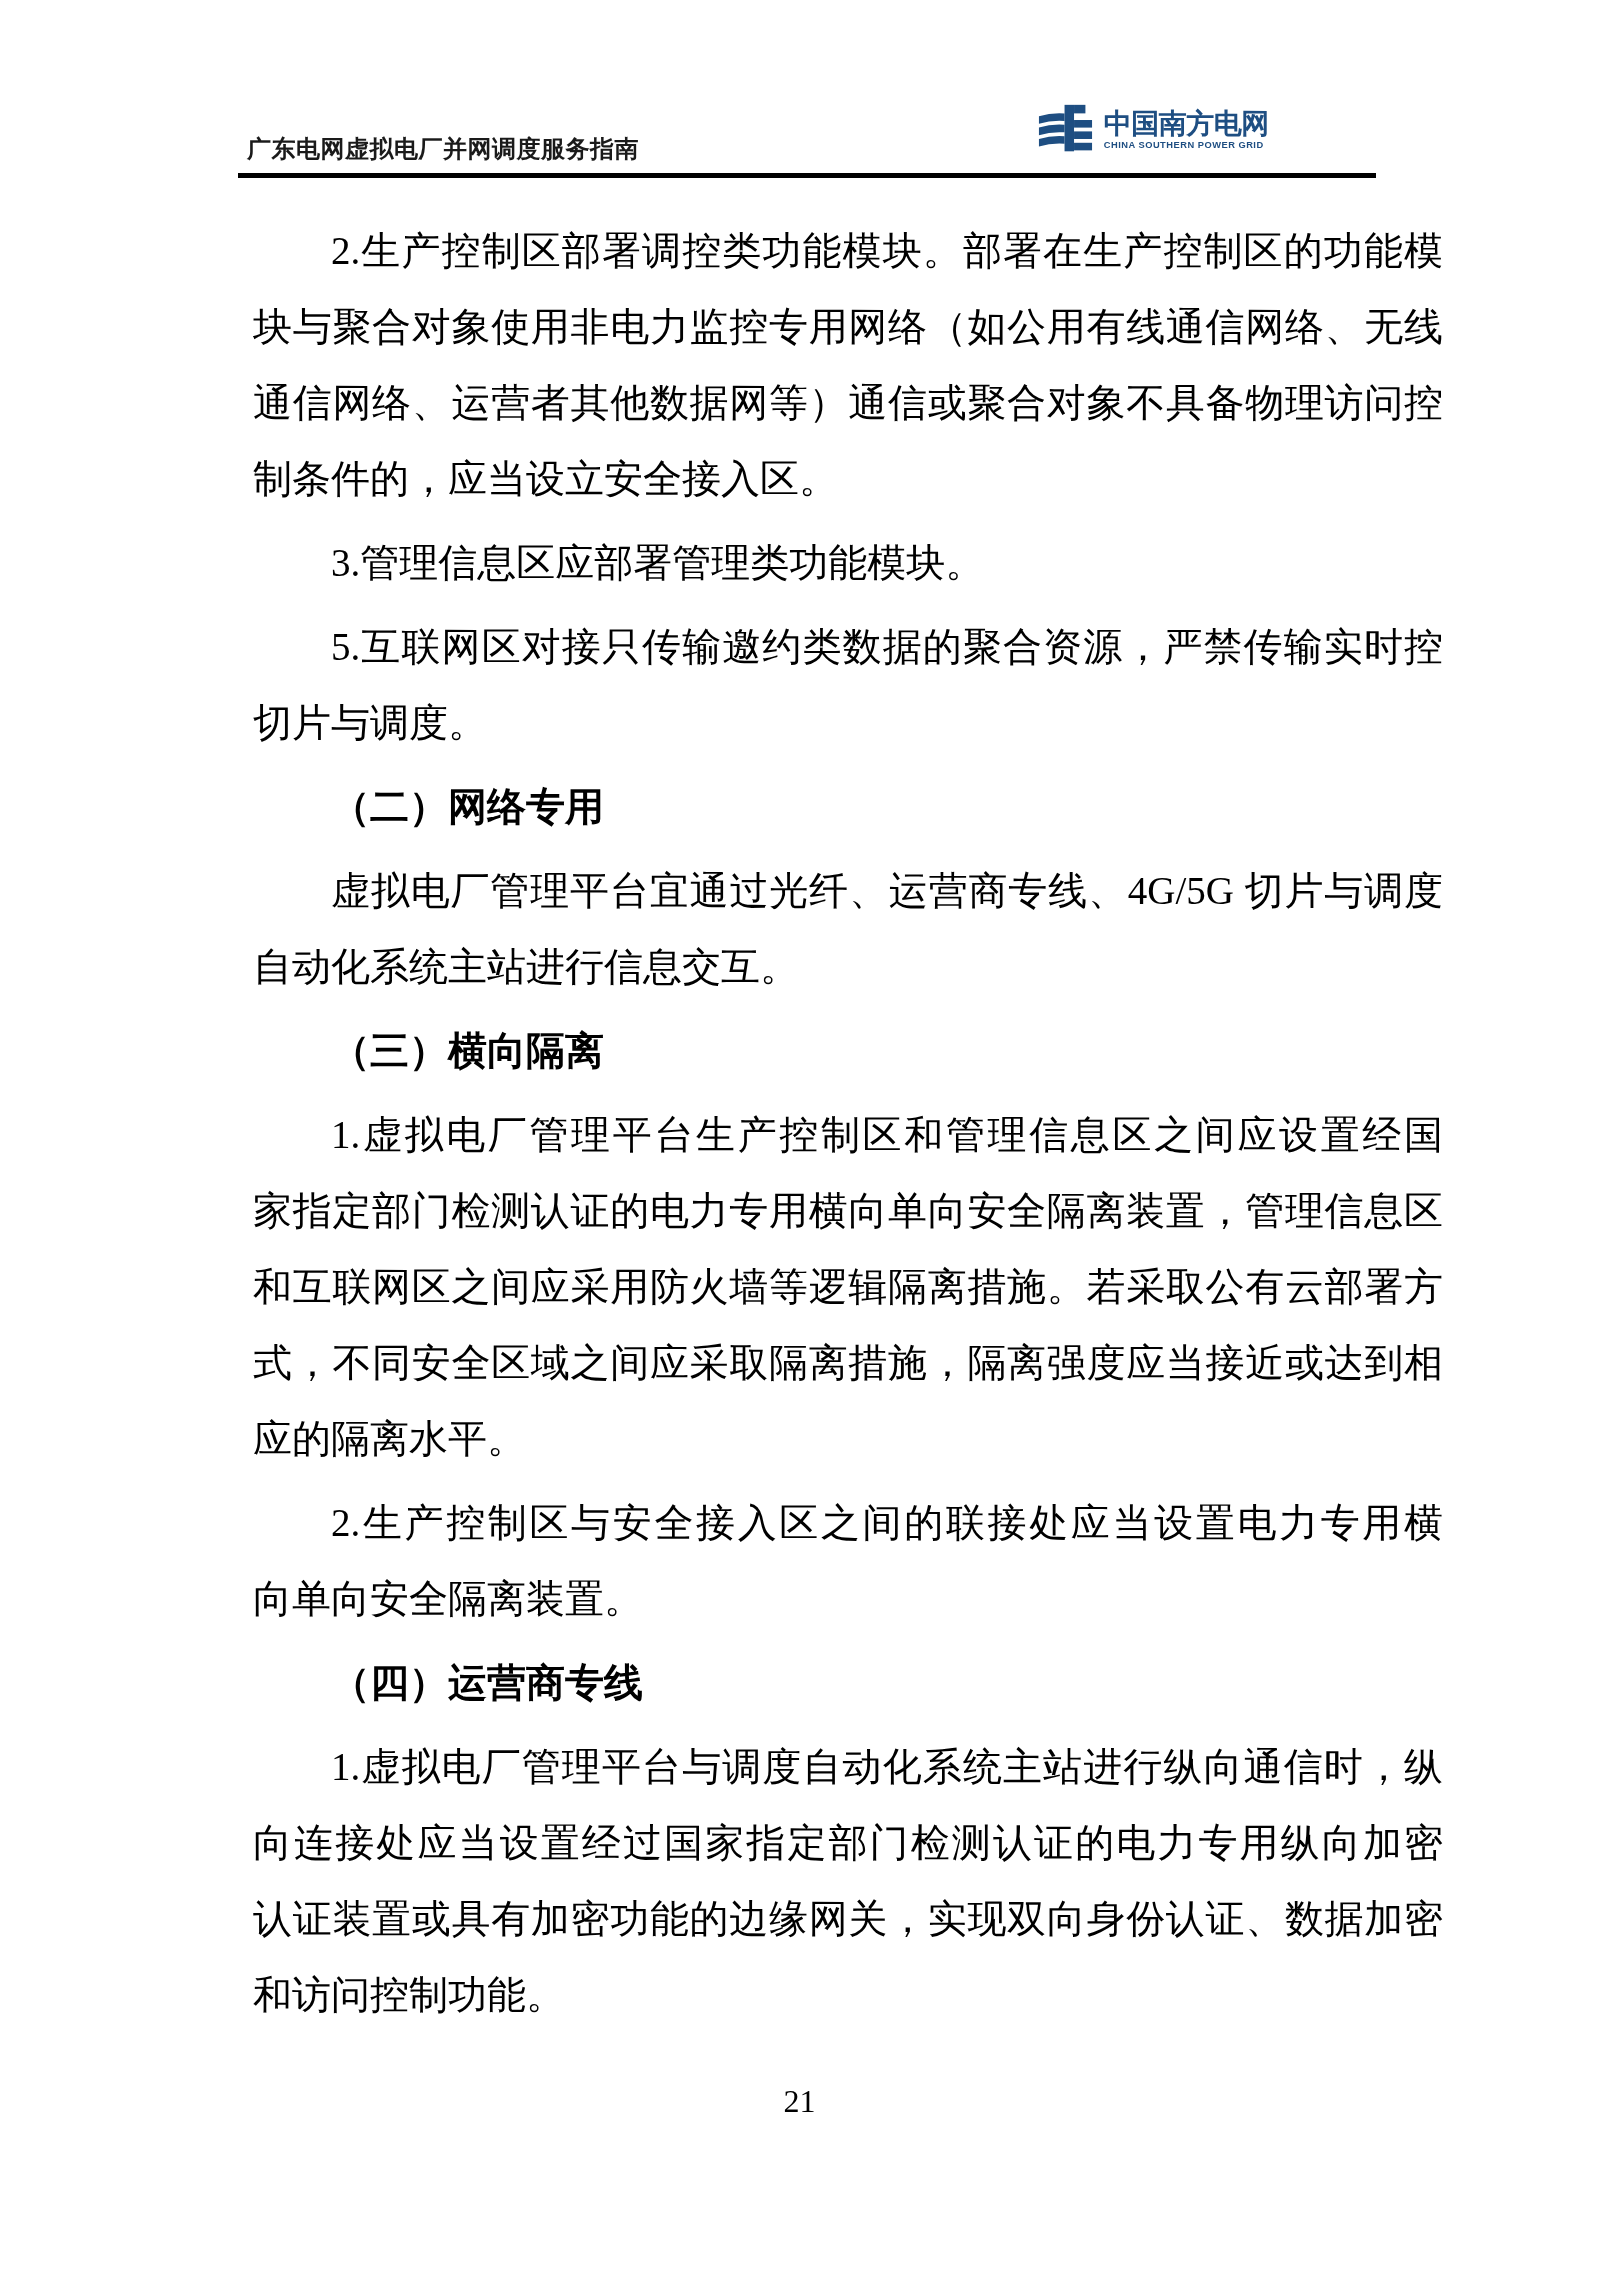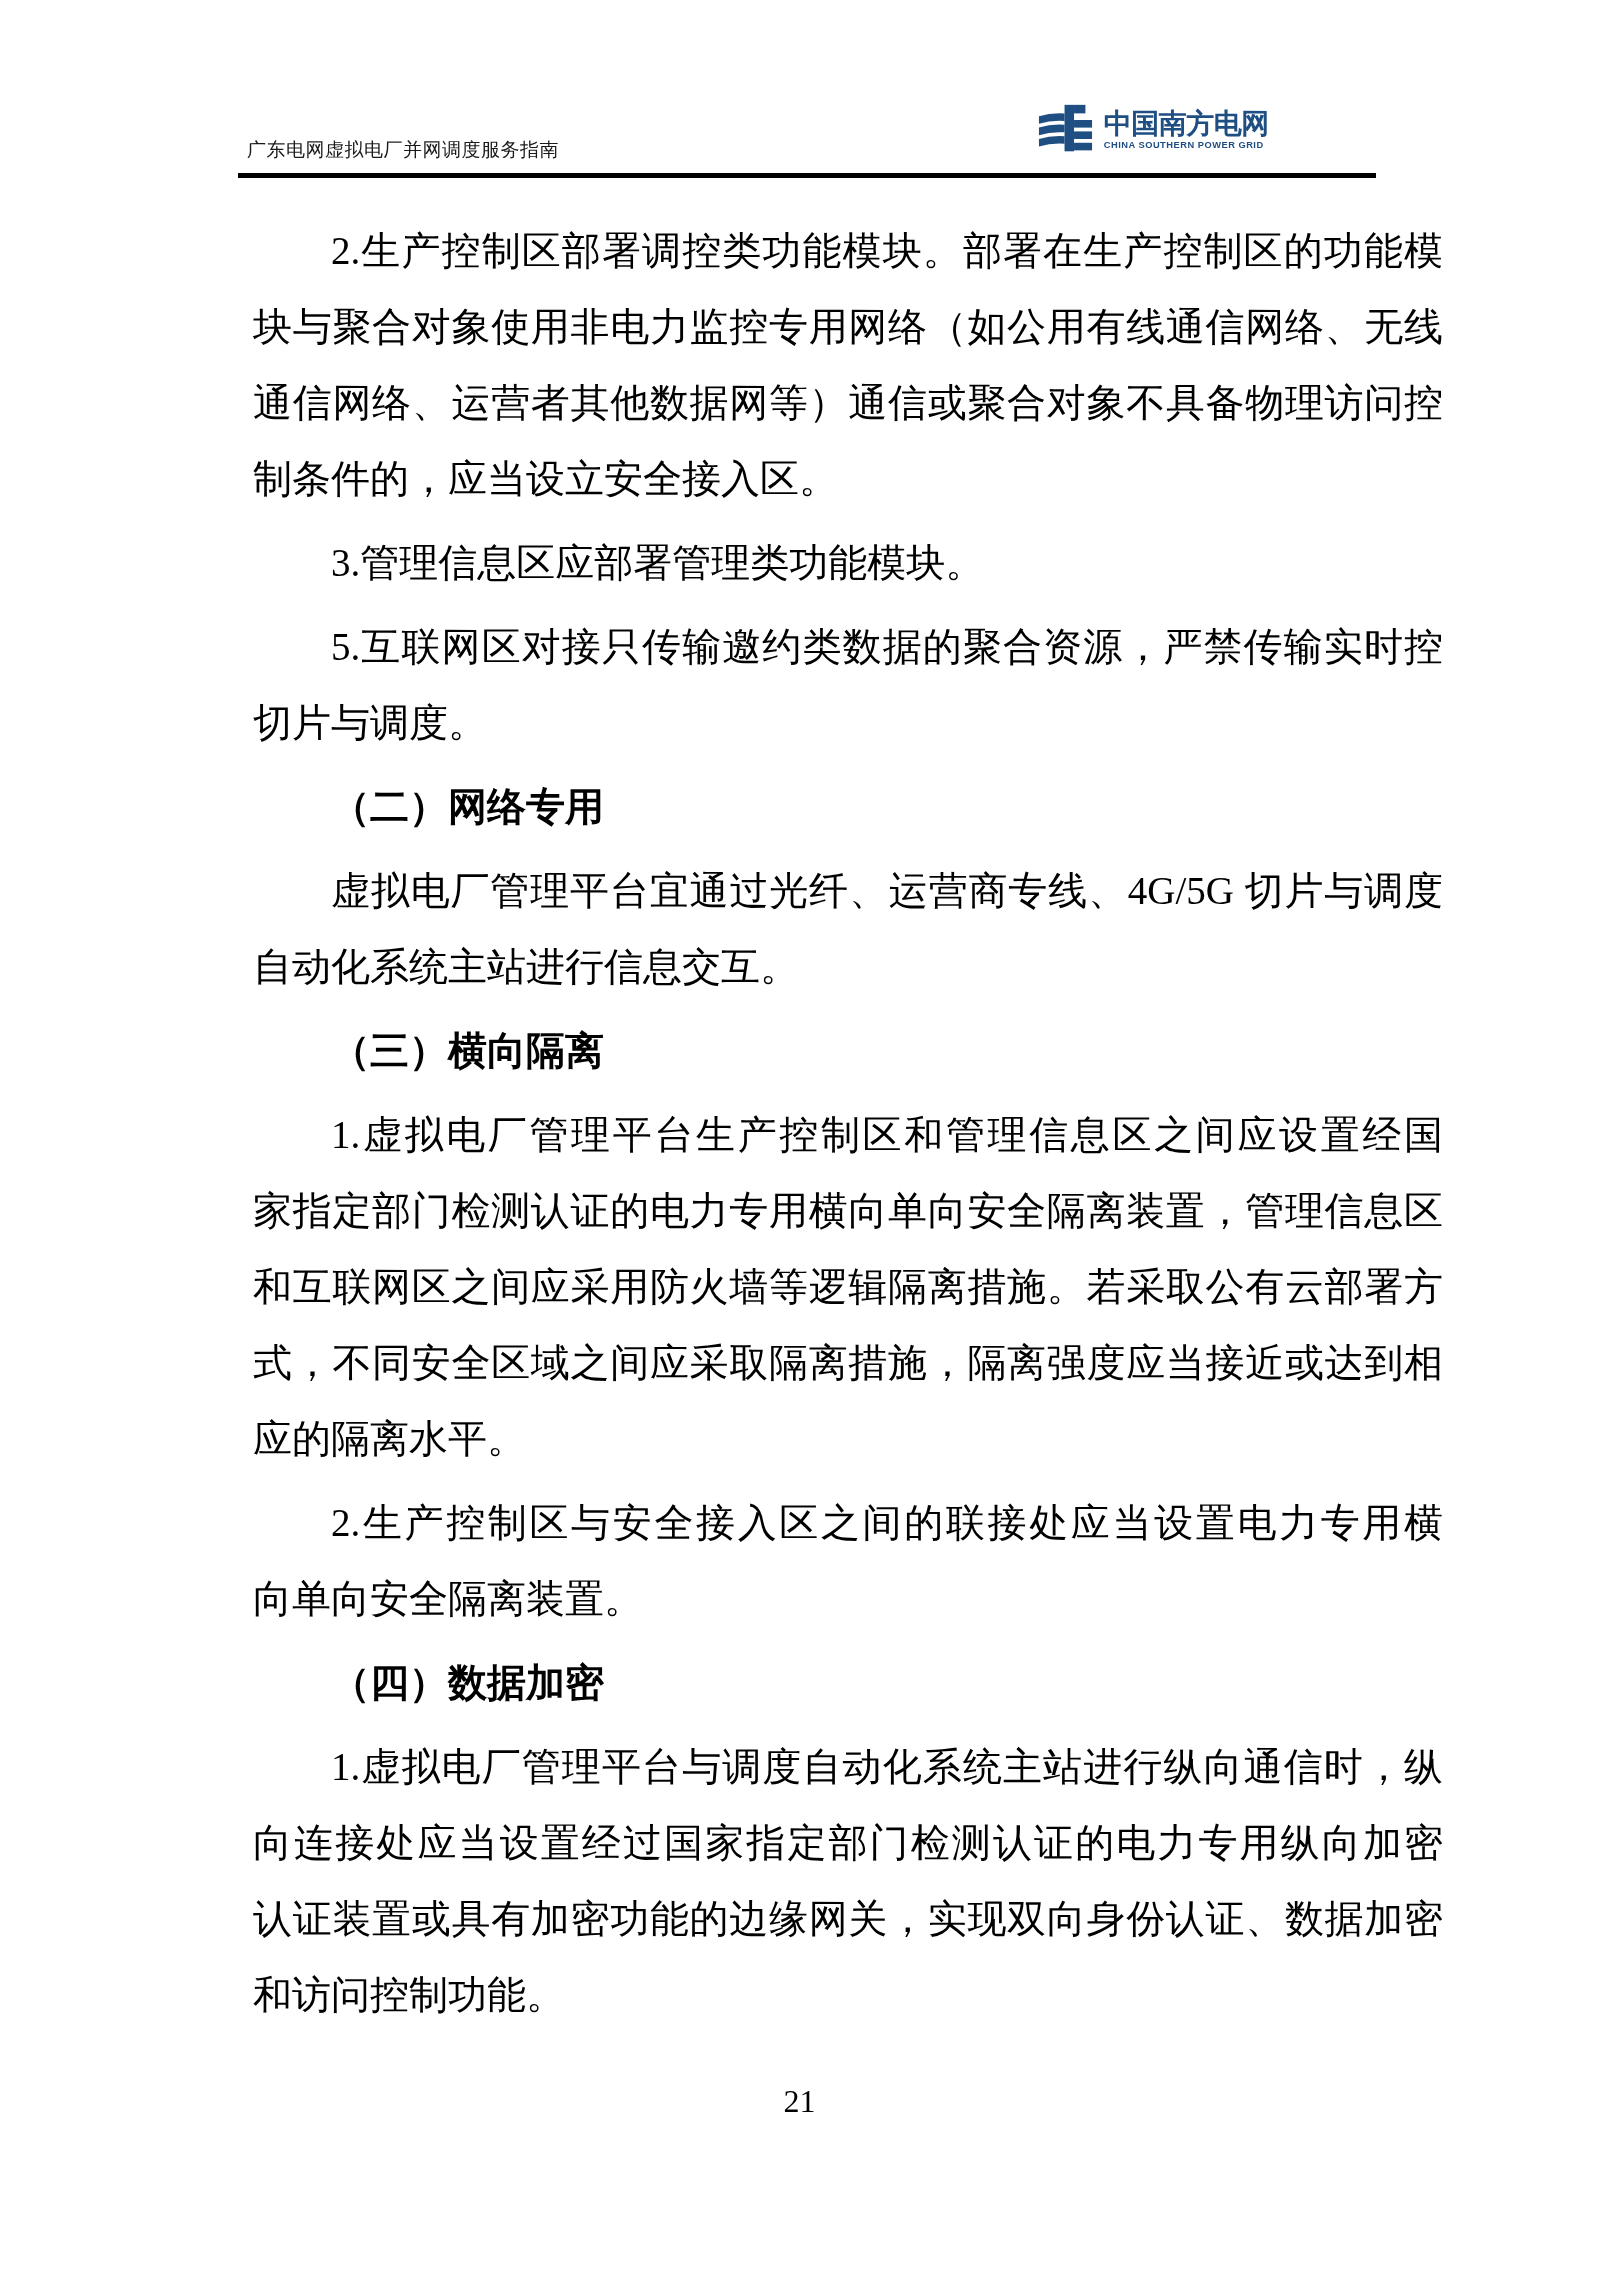--- a/index.html
+++ b/index.html
@@ -8,23 +8,24 @@
     width:1621px;height:2293px;
     background:#ffffff;
     font-family:"Liberation Serif","DejaVu Serif",serif;
     color:#000;
     overflow:hidden;
   }
   
   #header{position:absolute;left:0;top:0;width:1621px;height:186px;}
   #doc-title{
     position:absolute;left:247px;top:135px;
-    font-size:19px;line-height:29px;
+    font-size:24px;line-height:29px;
     letter-spacing:0.5px;color:#1a1a1a;
     white-space:nowrap;
+    font-weight:bold;
   }
   #header-rule{
     position:absolute;left:238px;top:173px;
     width:1138px;height:4.9px;background:#000;
   }
   #logo{
     position:absolute;left:1037px;top:102px;
     display:flex;align-items:center;
   }
   #logo-mark{width:57px;height:55px;display:block;}
@@ -127,21 +128,21 @@
         <div class="line justify">家指定部门检测认证的电力专用横向单向安全隔离装置，管理信息区</div>
         <div class="line justify">和互联网区之间应采用防火墙等逻辑隔离措施。若采取公有云部署方</div>
         <div class="line justify">式，不同安全区域之间应采取隔离措施，隔离强度应当接近或达到相</div>
         <div class="line">应的隔离水平。</div>
       </div>
       <div class="para body">
         <div class="line indent justify">2.生产控制区与安全接入区之间的联接处应当设置电力专用横</div>
         <div class="line">向单向安全隔离装置。</div>
       </div>
       <div class="para heading">
-        <div class="line indent">（四）数据加密</div>
+        <div class="line indent">（四）运营商专线</div>
       </div>
       <div class="para body">
         <div class="line indent justify">1.虚拟电厂管理平台与调度自动化系统主站进行纵向通信时，纵</div>
         <div class="line justify">向连接处应当设置经过国家指定部门检测认证的电力专用纵向加密</div>
         <div class="line justify">认证装置或具有加密功能的边缘网关，实现双向身份认证、数据加密</div>
         <div class="line">和访问控制功能。</div>
       </div>
     </div>
 
   <div id="page-number">21</div>

